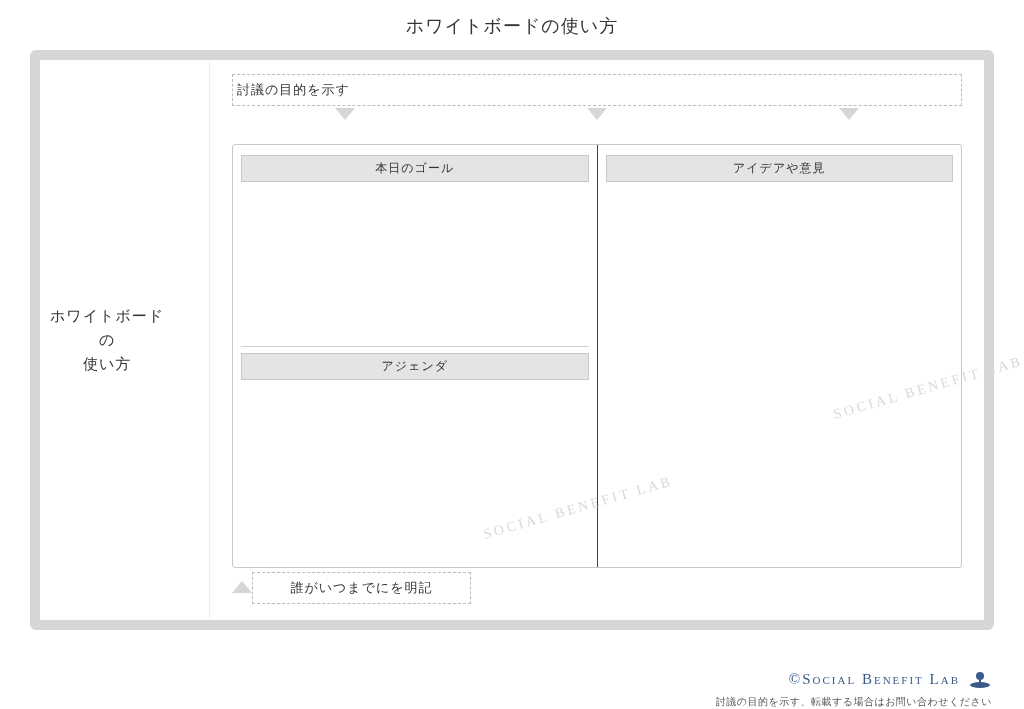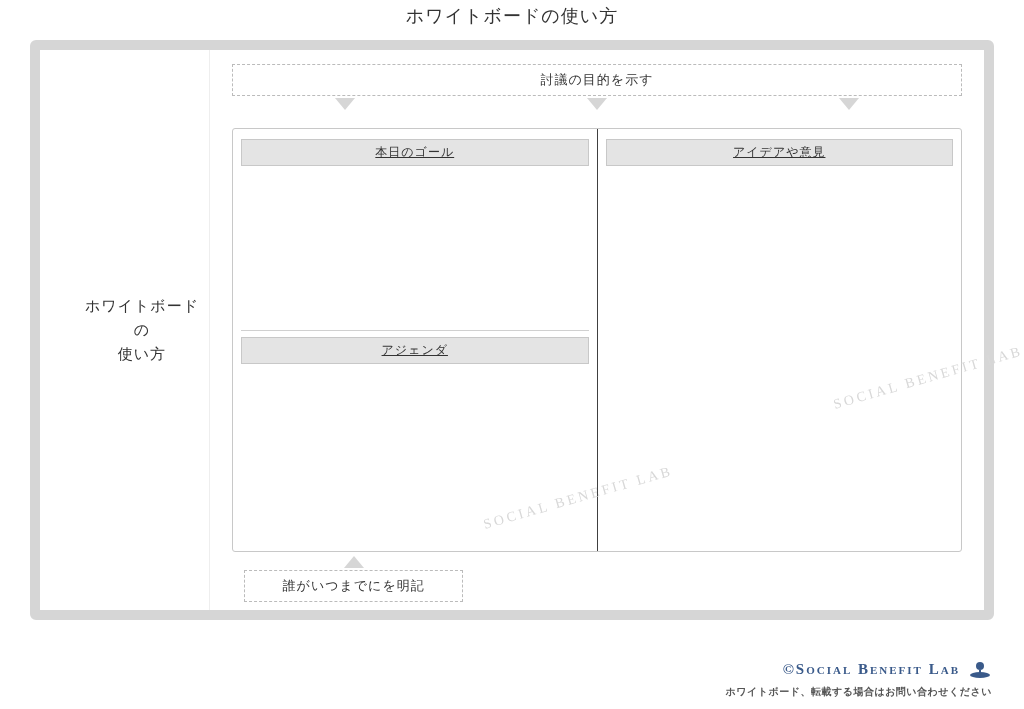--- a/index.html
+++ b/index.html
@@ -8,59 +8,58 @@
     background: #fff;
     width: 1024px;
     height: 709px;
     position: relative;
     color: #333;
   }
   .page-title {
     text-align: center;
     font-size: 18px;
     font-weight: 500;
-    padding: 4px 0 12px;
+    padding: 14px 0 12px;
     letter-spacing: 1px;
   }
   .outer-frame {
     margin: 0 30px 0 30px;
     border: 10px solid #d6d6d6;
     border-radius: 6px;
     height: 580px;
     position: relative;
     background: #fff;
     display: flex;
   }
   .sidebar {
     width: 170px;
     border-right: 1px solid #eee;
     display: flex;
     align-items: center;
-    justify-content: flex-end;
+    justify-content: flex-start;
     padding: 0 10px;
   }
   .sidebar-text {
     text-align: center;
     font-size: 15px;
     line-height: 1.6;
     letter-spacing: 1px;
   }
   .main-area {
     flex: 1;
     position: relative;
     padding: 14px 14px 0 14px;
   }
   .top-labels {
     display: flex;
     gap: 26px;
     padding: 0 8px;
   }
   .top-label {
     flex: 1;
-    text-align: center;
     border: 1px dashed #bbb;
     font-size: 13px;
     padding: 6px 4px;
     background: #fff;
     letter-spacing: 1px;
   }
   .arrows-row {
     display: flex;
     gap: 26px;
     padding: 0 8px;
@@ -68,27 +67,26 @@
   }
   .arrows-row > div { flex: 1; display: flex; justify-content: center; }
   .arrow-down {
     width: 0; height: 0;
     border-left: 10px solid transparent;
     border-right: 10px solid transparent;
     border-top: 12px solid #d6d6d6;
     margin-top: 2px;
   }
   .whiteboard {
-    margin: 14px 8px 0 8px;
+    margin: 20px 8px 0 8px;
     border: 1px solid #c8c8c8;
     border-radius: 3px;
     height: 424px;
     display: flex;
     background: #fff;
-    text-decoration: underline;
   }
   .column {
     flex: 1;
     position: relative;
     padding: 10px 6px;
   }
   .column + .column { border-left: 1px solid #404040; }
   .section-label {
     background: #e4e4e4;
     border: 1px solid #c8c8c8;
@@ -104,21 +102,21 @@
     border-top: 1px solid #d0d0d0;
     margin: 0 2px 6px 2px;
   }
   .bottom-label-wrap {
     margin: 4px 8px 0 8px;
     display: flex;
   }
   .bottom-label-col1 {
     flex: 1;
     display: flex;
-    flex-direction: column;
+    flex-direction: row;
     align-items: center;
   }
   .bottom-label-col-rest { flex: 2; }
   .arrow-up {
     width: 0; height: 0;
     border-left: 10px solid transparent;
     border-right: 10px solid transparent;
     border-bottom: 12px solid #d6d6d6;
     margin-bottom: 2px;
   }
@@ -139,23 +137,22 @@
     color: #d8d8d8;
     transform: rotate(-16deg);
     pointer-events: none;
     white-space: nowrap;
   }
   .wm1 { left: 270px; top: 440px; }
   .wm2 { left: 620px; top: 320px; }
   .footer {
     position: absolute;
     right: 32px;
-    bottom: 10px;
+    bottom: 0;
     text-align: right;
-    font-weight: bold;
   }
   .footer-brand {
     font-family: Georgia, "Times New Roman", serif;
     color: #3a5a8a;
     font-variant: small-caps;
     letter-spacing: 2px;
     font-size: 15px;
     display: inline-flex;
     align-items: center;
     gap: 8px;
@@ -236,14 +233,14 @@
   <div class="footer-brand">
     <span>©Social Benefit Lab</span>
     <span class="logo-icon">
       <svg viewBox="0 0 24 24">
         <ellipse cx="12" cy="18" rx="10" ry="3" fill="#3a5a8a"></ellipse>
         <circle cx="12" cy="9" r="4" fill="#3a5a8a"></circle>
         <rect x="11" y="13" width="2" height="4" fill="#3a5a8a"></rect>
       </svg>
     </span>
   </div>
-  <div class="footer-note">ホワイトボード、転載する場合はお問い合わせください</div>
+  <div class="footer-note">討議の目的を示す、転載する場合はお問い合わせください</div>
 </div>
 
 </body></html>

